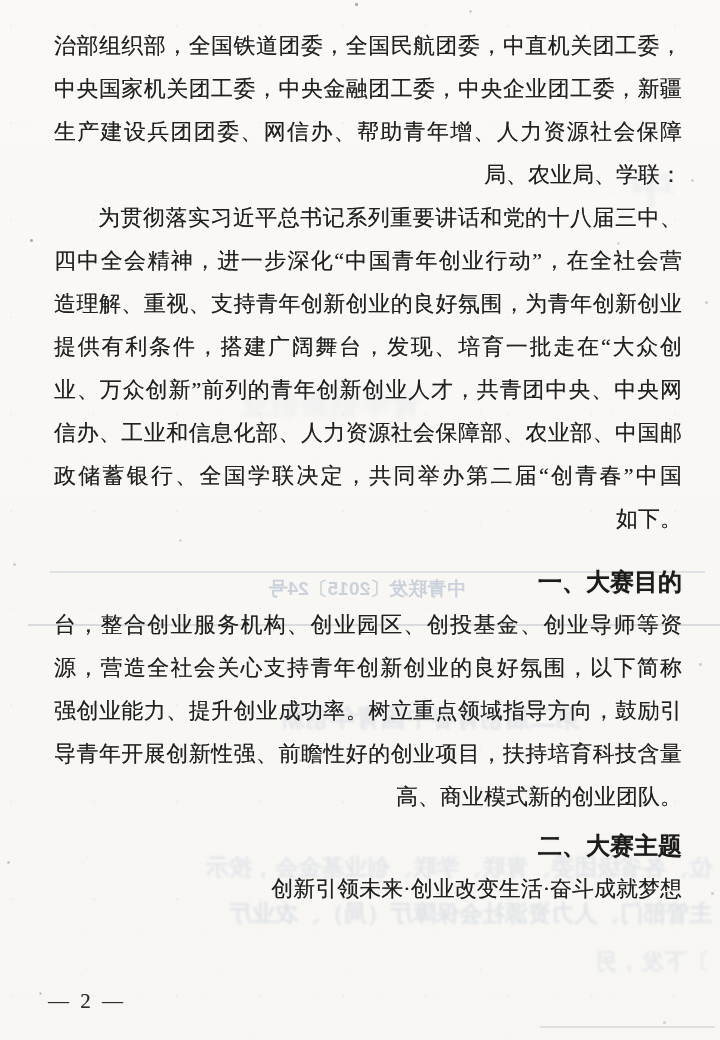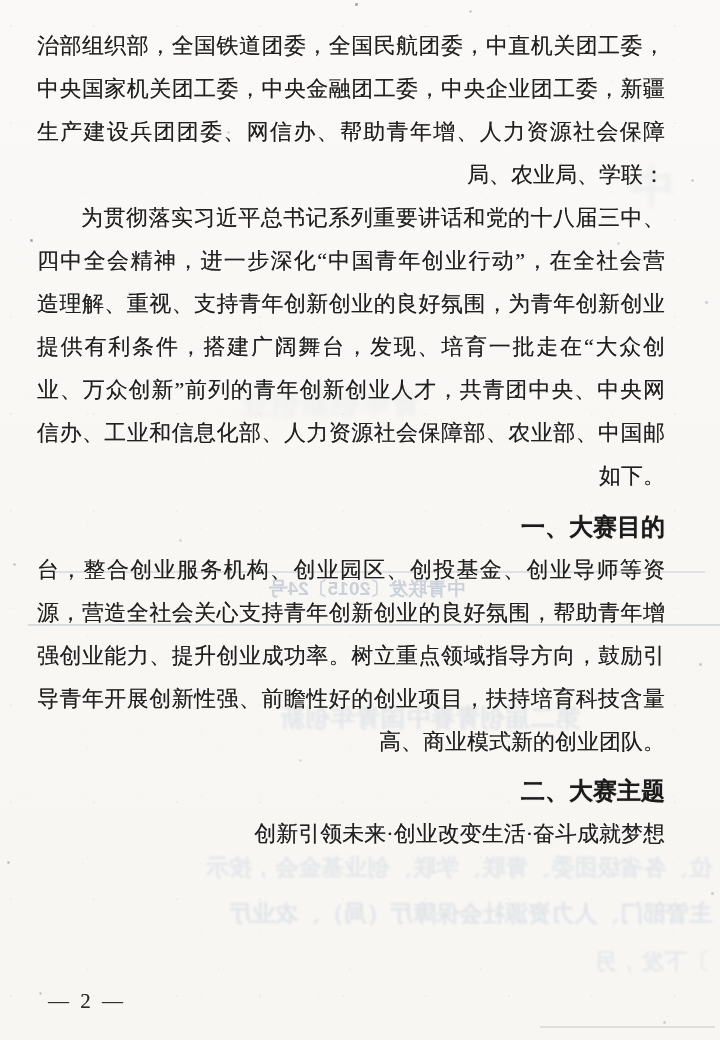--- a/index.html
+++ b/index.html
@@ -24,33 +24,33 @@
       31px 240px 0 .7px rgba(60,60,65,.50), 692px 180px 0 .6px rgba(90,90,95,.35),
       706px 302px 0 .8px rgba(100,100,105,.30), 14px 564px 0 .6px rgba(90,95,100,.38),
       368px 588px 0 .5px rgba(100,105,115,.40), 700px 664px 0 .7px rgba(95,95,100,.35),
       8px 862px 0 .6px rgba(85,85,90,.40), 712px 893px 0 .8px rgba(95,98,105,.30),
       40px 993px 0 .5px rgba(80,80,85,.38), 664px 1022px 0 .7px rgba(100,100,105,.30),
       228px 132px 0 .5px rgba(90,90,95,.35), 618px 243px 0 .6px rgba(100,100,108,.30),
       94px 704px 0 .5px rgba(95,95,100,.35), 540px 435px 0 .5px rgba(105,105,110,.28),
       180px 540px 0 .6px rgba(100,100,105,.30), 300px 760px 0 .5px rgba(100,100,105,.28);
   }
   .doc{
-    position:absolute;left:37px;top:24px;width:628px;
+    position:absolute;left:54px;top:24px;width:628px;
     color:#202020;font-size:22px;
     text-shadow:0 0 .5px rgba(30,30,30,.55);
   }
   .line{min-height:43px;line-height:43px;text-align:right;}
   .stretch{text-align:justify;text-align-last:justify;}
   .indent{padding-left:44px;}
   .heading{
     font-family:"Liberation Sans","DejaVu Sans",sans-serif;
     font-weight:700;font-size:24px;color:#1b1b1b;
     text-shadow:0 0 .7px rgba(20,20,20,.6);
   }
-  .h1gap{margin-top:8px;}
+  .h1gap{margin-top:20px;}
   .h2gap{margin-top:6px;}
   .pagenum{
     position:absolute;left:48px;top:986px;height:30px;line-height:30px;
     font-size:21px;color:#2a2a2a;letter-spacing:3px;
     text-shadow:0 0 .5px rgba(30,30,30,.5);
   }
   
   .ghost{
     position:absolute;white-space:nowrap;pointer-events:none;
     transform:scaleX(-1);filter:blur(1px);
@@ -87,24 +87,25 @@
     <div class="line stretch">治部组织部，全国铁道团委，全国民航团委，中直机关团工委，</div>
     <div class="line stretch">中央国家机关团工委，中央金融团工委，中央企业团工委，新疆</div>
     <div class="line stretch">生产建设兵团团委、网信办、帮助青年增、人力资源社会保障</div>
     <div class="line">局、农业局、学联：</div>
     <div class="line stretch indent">为贯彻落实习近平总书记系列重要讲话和党的十八届三中、</div>
     <div class="line stretch">四中全会精神，进一步深化“中国青年创业行动”，在全社会营</div>
     <div class="line stretch">造理解、重视、支持青年创新创业的良好氛围，为青年创新创业</div>
     <div class="line stretch">提供有利条件，搭建广阔舞台，发现、培育一批走在“大众创</div>
     <div class="line stretch">业、万众创新”前列的青年创新创业人才，共青团中央、中央网</div>
     <div class="line stretch">信办、工业和信息化部、人力资源社会保障部、农业部、中国邮</div>
+    <div class="line stretch">政储蓄银行、全国学联决定，共同举办第二届“创青春”中国</div>
     <div class="line">如下。</div>
     <div class="line heading indent h1gap">一、大赛目的</div>
     <div class="line stretch">台，整合创业服务机构、创业园区、创投基金、创业导师等资</div>
-    <div class="line stretch">源，营造全社会关心支持青年创新创业的良好氛围，帮助青年增</div>
+    <div class="line stretch">源，营造全社会关心支持青年创新创业的良好氛围，以下简称</div>
     <div class="line stretch">强创业能力、提升创业成功率。树立重点领域指导方向，鼓励引</div>
     <div class="line stretch">导青年开展创新性强、前瞻性好的创业项目，扶持培育科技含量</div>
     <div class="line">高、商业模式新的创业团队。</div>
     <div class="line heading indent h2gap">二、大赛主题</div>
     <div class="line indent">创新引领未来·创业改变生活·奋斗成就梦想</div>
   </div>
 
   <div class="pagenum">— 2 —</div>
   <div class="ghost-streak"></div>
 </div>

